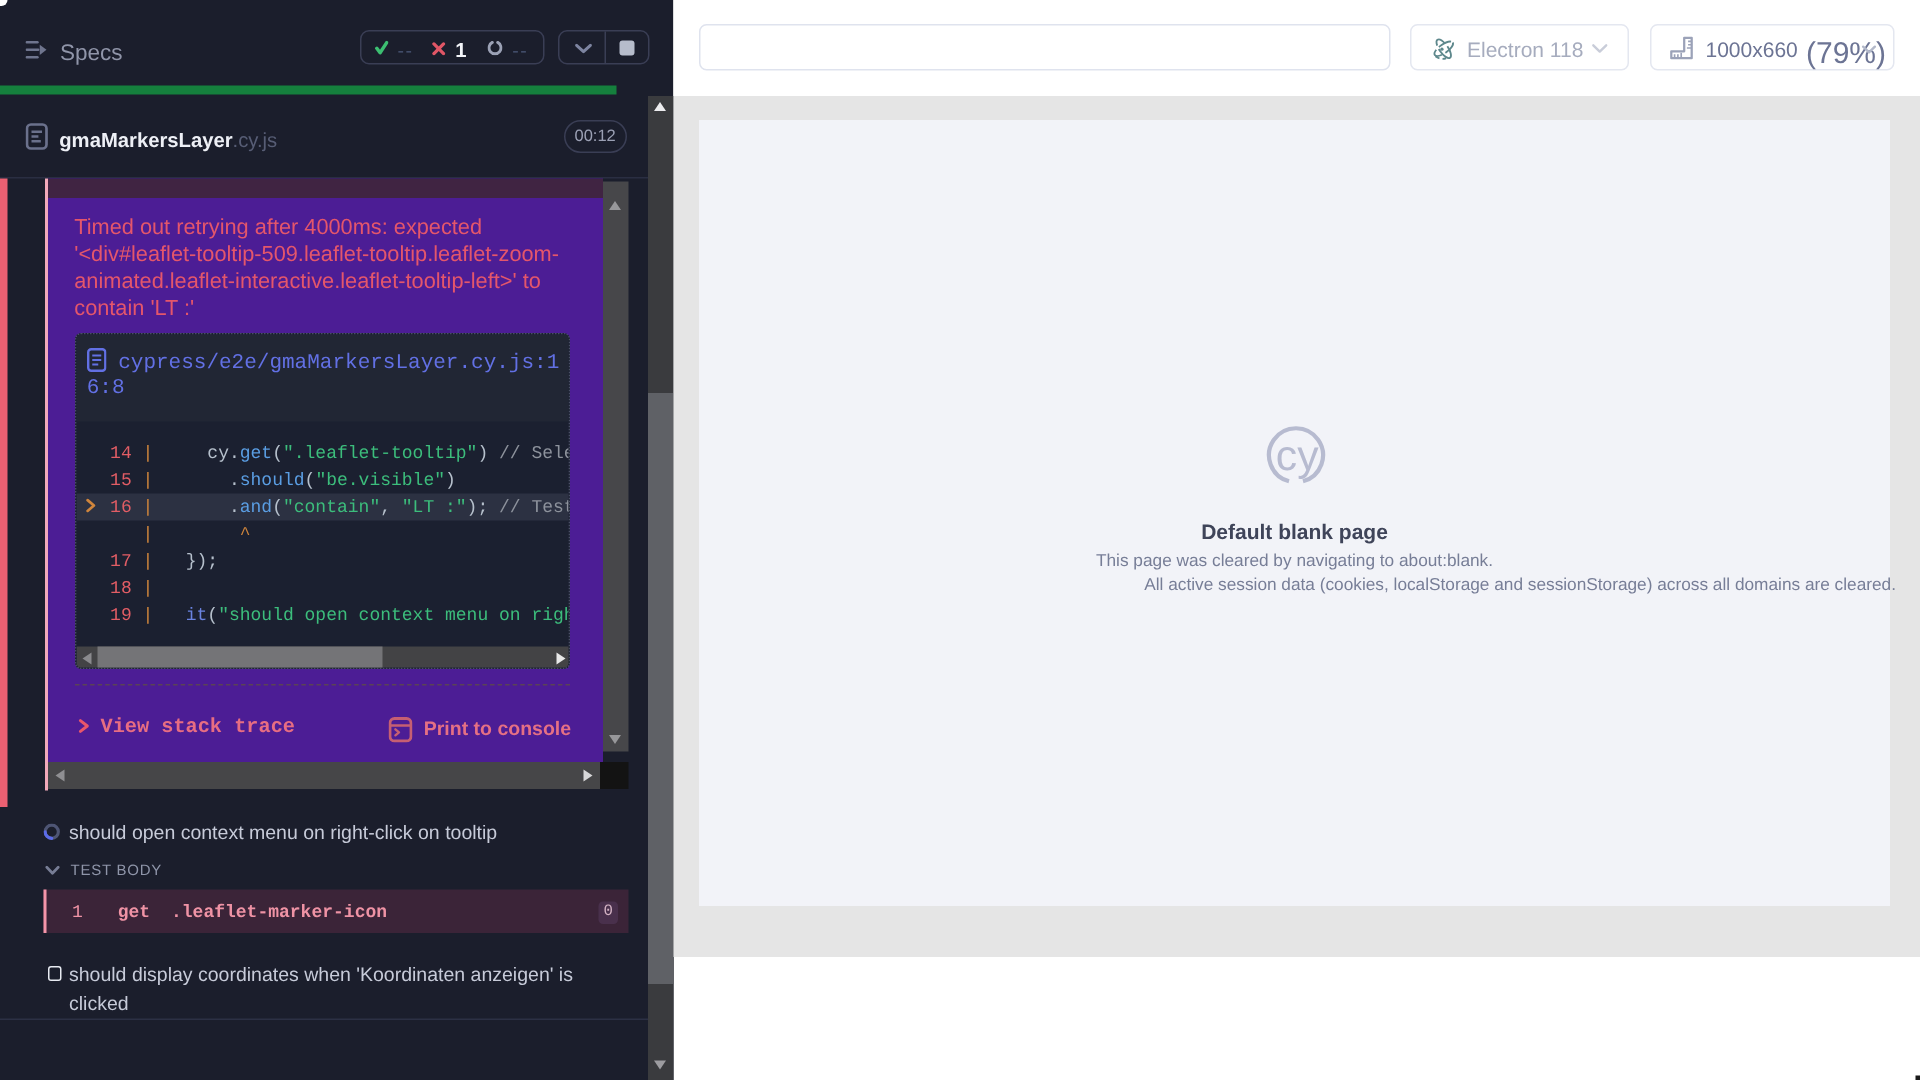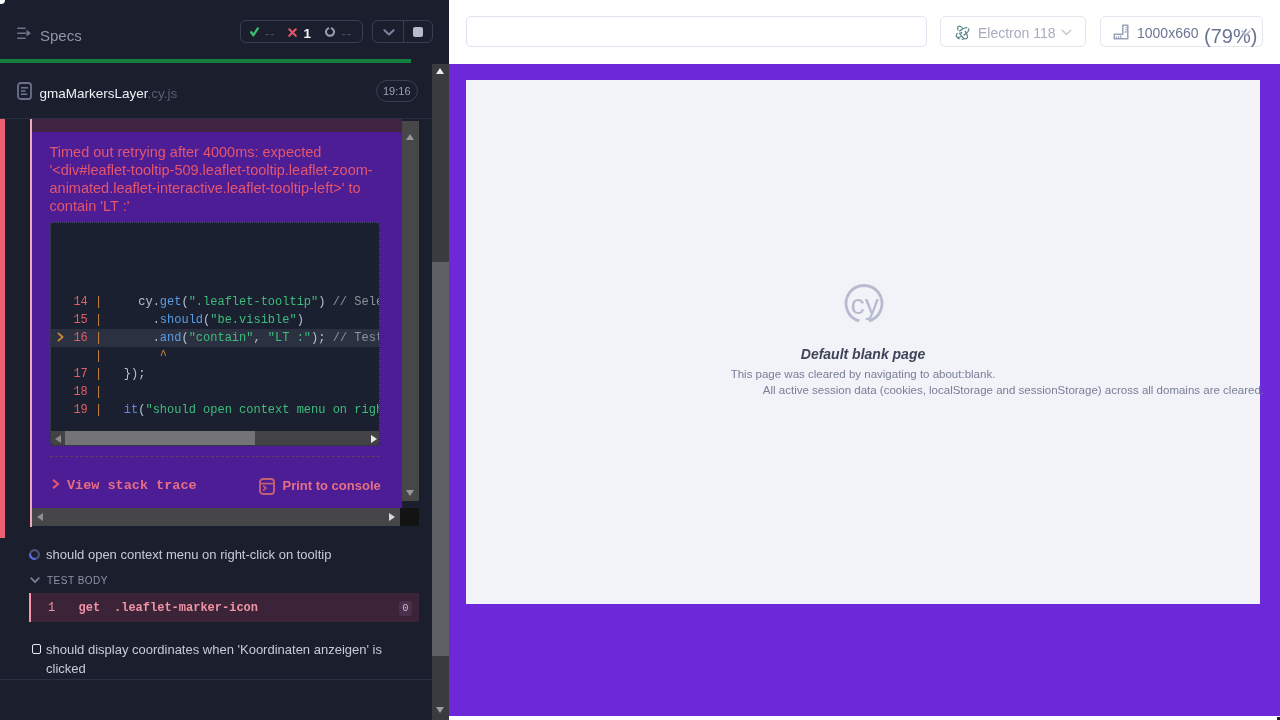--- a/index.html
+++ b/index.html
@@ -6,21 +6,21 @@
   html,body { width:1280px; height:720px; overflow:hidden; }
   body { font-family:"Liberation Sans", sans-serif; position:relative; background:#fff; }
   .abs { position:absolute; }
   .mono { font-family:"Liberation Mono", monospace; }
 </style>
 </head>
 <body>
 
 <div class="abs" style="left:0;top:0;width:449px;height:720px;background:#1b1e2c;overflow:hidden;">
 
-  <div class="abs" style="left:0;top:0;width:411px;height:63px;border-bottom:4px solid #15803d;">
+  <div class="abs" style="left:0;top:0;width:411px;height:63px;border-bottom:6px solid #15803d;">
     <svg class="abs" style="left:17px;top:26.5px;" width="15" height="13" viewBox="0 0 15 13">
       <g stroke="#6f758e" stroke-width="1.6" stroke-linecap="round">
         <line x1="0.8" y1="1.2" x2="8" y2="1.2"></line>
         <line x1="0.8" y1="6.2" x2="8.5" y2="6.2"></line>
         <line x1="0.8" y1="11.2" x2="8" y2="11.2"></line>
       </g>
       <path d="M9.5 2.8 L14 6.2 L9.5 9.6 Z" fill="#6f758e"></path>
     </svg>
     <div class="abs" style="left:40px;top:26.5px;font-size:15px;color:#9095a9;">Specs</div>
 
@@ -52,33 +52,43 @@
 
   <svg class="abs" style="left:17px;top:82px;" width="15" height="18" viewBox="0 0 15 18">
     <rect x="1" y="1" width="13" height="16" rx="2.6" stroke="#6b718c" stroke-width="1.8" fill="none"></rect>
     <g stroke="#6b718c" stroke-width="1.6">
       <line x1="4" y1="5.8" x2="11" y2="5.8"></line>
       <line x1="4" y1="9" x2="8.6" y2="9"></line>
       <line x1="4" y1="12.2" x2="10.2" y2="12.2"></line>
     </g>
   </svg>
   <div class="abs" style="left:39.5px;top:85.5px;font-size:13.5px;">
-    <span style="font-weight:normal;color:#eef0f6;">gmaMarkersLayer</span><span style="color:#575d75;">.cy.js</span>
-  </div>
-  <div class="abs" style="left:375.5px;top:80px;width:42.5px;height:22px;border:1px solid #3a3e55;border-radius:11px;text-align:center;line-height:21px;font-size:11px;color:#9ba0b4;">19:16</div>
+    <span style="font-weight:bold;color:#eef0f6;">gmaMarkersLayer</span><span style="color:#575d75;">.cy.js</span>
+  </div>
+  <div class="abs" style="left:375.5px;top:80px;width:42.5px;height:22px;border:1px solid #3a3e55;border-radius:11px;text-align:center;line-height:21px;font-size:11px;color:#9ba0b4;">00:12</div>
 
   <div class="abs" style="left:0;top:118px;width:432px;height:1px;background:#2a2e42;"></div>
   <div class="abs" style="left:0;top:119px;width:4.5px;height:419px;background:#eb6072;"></div>
   <div class="abs" style="left:29.5px;top:119px;width:2px;height:408px;background:#f2a9ba;"></div>
 
   <div class="abs" style="left:31.5px;top:119px;width:370px;height:389px;background:#4c1d95;overflow:hidden;">
     <div class="abs" style="left:0;top:0;width:370px;height:13px;background:#402442;"></div>
     <div class="abs" style="left:18px;top:24px;width:345px;font-size:14.5px;line-height:18px;color:#e4566b;">Timed out retrying after 4000ms: expected<br>'&lt;div#leaflet-tooltip-509.leaflet-tooltip.leaflet-zoom-<br>animated.leaflet-interactive.leaflet-tooltip-left&gt;' to<br>contain 'LT :'</div>
 
     <div class="abs" style="left:18.3px;top:103px;width:330px;height:224px;border:1px dotted #4a4f66;border-radius:4px;background:#1b2030;overflow:hidden;">
+      <div class="abs" style="left:0;top:0;width:330px;height:58px;background:#212634;">
+        <div class="abs mono" style="left:7px;top:9px;width:318px;font-size:14px;line-height:17px;color:#6270e4;word-break:break-all;"><svg style="vertical-align:-3px;margin-right:8px;" width="13" height="16" viewBox="0 0 13 16">
+              <rect x="0.8" y="0.8" width="11.4" height="14.4" rx="2" stroke="#6270e4" stroke-width="1.6" fill="none"></rect>
+              <g stroke="#6270e4" stroke-width="1.4">
+                <line x1="3.5" y1="5" x2="9.5" y2="5"></line>
+                <line x1="3.5" y1="8" x2="9.5" y2="8"></line>
+                <line x1="3.5" y1="11" x2="7.5" y2="11"></line>
+              </g>
+            </svg>cypress/e2e/gmaMarkersLayer.cy.js:16:8</div>
+      </div>
       <div class="abs" style="left:0;top:106px;width:330px;height:18px;background:#2c3142;"></div>
       <pre class="mono" style="position:absolute;left:1px;top:70px;font-size:12px;line-height:18px;color:#b6c0cc;"><span style="color:#e25d65;">   14 </span><span style="color:#cf853c;">|</span>     cy.<span style="color:#5a9de2;">get</span>(<span style="color:#3cbd7c;">".leaflet-tooltip"</span>) <span style="color:#8d929c;">// Select </span>
 <span style="color:#e25d65;">   15 </span><span style="color:#cf853c;">|</span>       .<span style="color:#5a9de2;">should</span>(<span style="color:#3cbd7c;">"be.visible"</span>)
 <span style="color:#e25d65;">   16 </span><span style="color:#cf853c;">|</span>       .<span style="color:#5a9de2;">and</span>(<span style="color:#3cbd7c;">"contain"</span>, <span style="color:#3cbd7c;">"LT :"</span>); <span style="color:#8d929c;">// Test t</span>
       <span style="color:#cf853c;">|        ^</span>
 <span style="color:#e25d65;">   17 </span><span style="color:#cf853c;">|</span>   });
 <span style="color:#e25d65;">   18 </span><span style="color:#cf853c;">|</span>
 <span style="color:#e25d65;">   19 </span><span style="color:#cf853c;">|</span>   <span style="color:#6a83e0;">it</span>(<span style="color:#3cbd7c;">"should open context menu on righ</span></pre>
       <svg class="abs" style="left:6.5px;top:109px;" width="7" height="10" viewBox="0 0 7 10">
       <path d="M1.4 1.4 L5.6 5 L1.4 8.6" stroke="#cf853c" stroke-width="1.8" fill="none" stroke-linecap="round" stroke-linejoin="round"></path>
@@ -138,21 +148,21 @@
 
   <div class="abs" style="left:0;top:679px;width:432px;height:1px;background:#2c3044;"></div>
 </div>
 
 <div class="abs" style="left:432px;top:64px;width:17px;height:656px;background:#3a3b3e;">
   <div class="abs" style="left:4px;top:4px;width:0;height:0;border-style:solid;border-width:0 4.5px 6.5px 4.5px;border-color:transparent transparent #ececee transparent;"></div>
   <div class="abs" style="left:0;top:198px;width:17px;height:394px;background:#5f6166;"></div>
   <div class="abs" style="left:4px;top:643px;width:0;height:0;border-style:solid;border-width:6.5px 4.5px 0 4.5px;border-color:#9c9ca0 transparent transparent transparent;"></div>
 </div>
 
-<div class="abs" style="left:449px;top:0;width:831px;height:716px;background:#6d28d9;">
+<div class="abs" style="left:449px;top:0;width:831px;height:638px;background:#e5e5e5;">
   <div class="abs" style="left:0;top:0;width:831px;height:64px;background:#fff;">
     <div class="abs" style="left:17px;top:16px;width:461px;height:31px;border:1px solid #dfe3ee;border-radius:5px;background:#fff;"></div>
 
     <div class="abs" style="left:491px;top:16px;width:146px;height:31px;border:1px solid #e4e7f0;border-radius:5px;background:#fff;">
       <svg class="abs" style="left:13px;top:7px;" width="17" height="17" viewBox="0 0 17 17">
         <g stroke="#5e888c" stroke-width="1.25" fill="none">
           <ellipse cx="8.5" cy="8.5" rx="7.3" ry="2.9" transform="rotate(-35 8.5 8.5)" stroke-dasharray="9 2.5"></ellipse>
           <ellipse cx="8.5" cy="8.5" rx="7.3" ry="2.9" transform="rotate(55 8.5 8.5)" stroke-dasharray="10 2.5"></ellipse>
           <path d="M3 13.5 A 7.5 7.5 0 0 0 10 14.9" stroke-dasharray="3 2"></path>
         </g>
@@ -182,21 +192,21 @@
         <path d="M1.1 1.1 L5 4.9 L8.9 1.1" stroke="#b3b9ca" stroke-width="1.6" fill="none" stroke-linecap="round" stroke-linejoin="round"></path>
       </svg>
     </div>
   </div>
 
   <div class="abs" style="left:17px;top:80px;width:794px;height:524px;background:#f2f3f8;">
     <svg class="abs" style="left:376px;top:202px;" width="46" height="48" viewBox="0 0 46 48">
       <path d="M 17.34 38.88 A 18 18 0 1 1 26.66 38.88" stroke="#b7bbd0" stroke-width="2.8" fill="none"></path>
       <text x="8.5" y="31.5" font-family="Liberation Sans, sans-serif" font-size="28.5" fill="#b7bbd0">cy</text>
     </svg>
-    <div class="abs" style="left:0;top:266px;width:794px;text-align:center;font-size:14px;font-weight:bold;color:#3f4459;font-style:italic;">Default blank page</div>
+    <div class="abs" style="left:0;top:266px;width:794px;text-align:center;font-size:14px;font-weight:bold;color:#3f4459;">Default blank page</div>
     <div class="abs" style="left:0;top:287.5px;width:794px;text-align:center;font-size:11.5px;color:#777e97;">This page was cleared by navigating to about:blank.</div>
     <div class="abs" style="left:4px;top:304px;width:794px;text-align:right;font-size:11.5px;color:#777e97;">All active session data (cookies, localStorage and sessionStorage) across all domains are cleared.</div>
   </div>
 </div>
 
 <div class="abs" style="left:0;top:0;width:5px;height:4px;background:#fff;border-bottom-right-radius:5px;"></div>
 
 <div class="abs" style="left:1277px;top:717px;width:3px;height:3px;background:#1a1a1a;"></div>
 
 </body></html>

